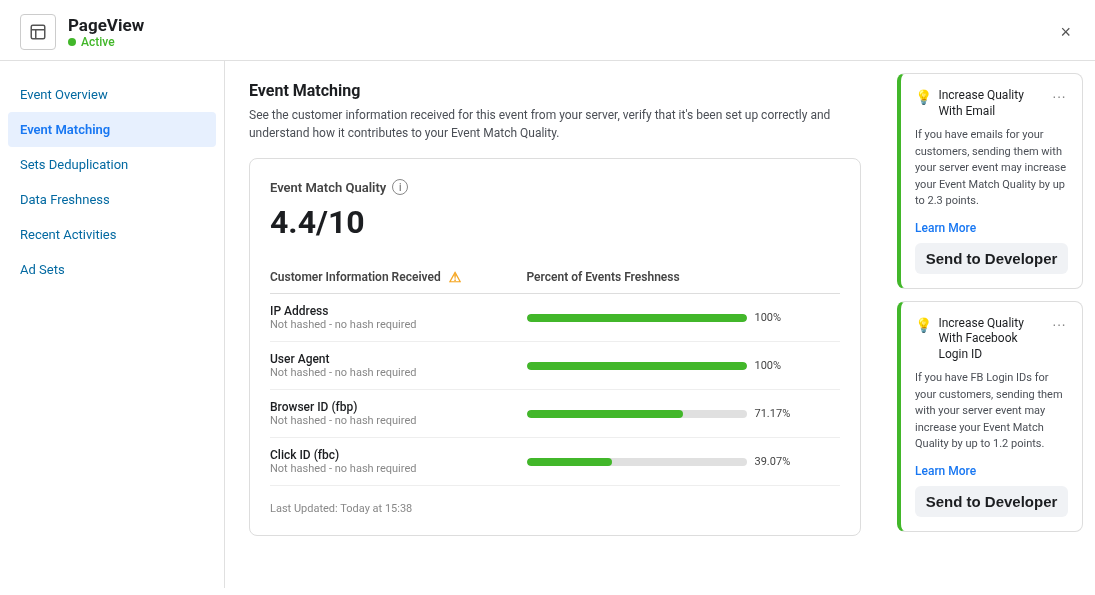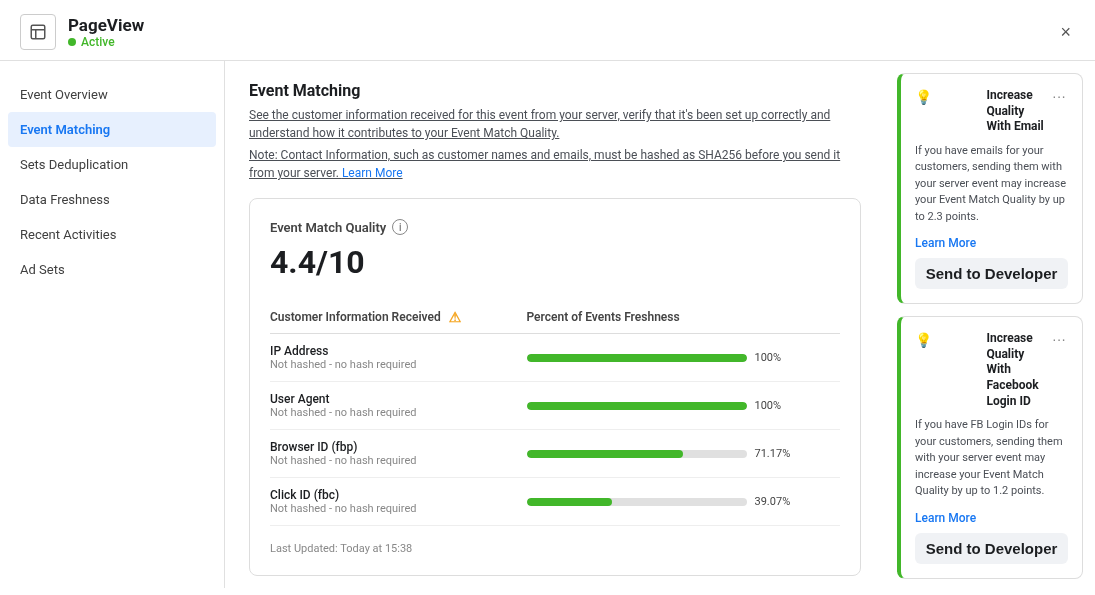--- a/index.html
+++ b/index.html
@@ -12,27 +12,27 @@
     .header-title { font-size: 17px; font-weight: 700; line-height: 1.2; }
     .header-status { display: flex; align-items: center; gap: 5px; font-size: 12px; color: #42b72a; font-weight: 500; }
     .status-dot { width: 8px; height: 8px; border-radius: 50%; background: #42b72a; }
     .close-btn { background: none; border: none; cursor: pointer; font-size: 18px; color: #555; padding: 4px; }
 
     
     .layout { display: flex; height: calc(595px - 68px); }
 
     
     .sidebar { width: 225px; padding: 16px 0; border-right: 1px solid #e0e0e0; flex-shrink: 0; }
-    .sidebar-item { padding: 10px 20px; cursor: pointer; font-size: 13px; color: #404040; }
+    .sidebar-item { padding: 10px 20px; cursor: pointer; font-size: 13px; color: #0369a1; }
     .sidebar-item.active { background: #e7f0fe; color: #1877f2; font-weight: 600; border-radius: 4px; margin: 0 8px; padding: 10px 12px; }
 
     
     .main { flex: 1; padding: 20px 24px; overflow-y: auto; }
     .section-title { font-size: 16px; font-weight: 700; margin-bottom: 6px; }
-    .section-desc { font-size: 12px; color: #4b4f56; line-height: 1.5; margin-bottom: 4px; text-decoration: underline; }
+    .section-desc { font-size: 12px; color: #4b4f56; line-height: 1.5; margin-bottom: 4px; }
     .section-desc a { color: #1877f2; text-decoration: none; }
 
     
     .quality-card { border: 1px solid #ddd; border-radius: 8px; padding: 20px; margin-top: 16px; background: #fff; }
     .quality-label { display: flex; align-items: center; gap: 6px; font-size: 13px; font-weight: 600; color: #444; margin-bottom: 8px; }
     .info-icon { display: inline-flex; align-items: center; justify-content: center; width: 16px; height: 16px; border-radius: 50%; border: 1px solid #888; font-size: 10px; color: #888; cursor: pointer; }
     .quality-score { font-size: 32px; font-weight: 700; color: #1c1e21; margin-bottom: 20px; }
 
     
     .table { width: 100%; border-collapse: collapse; }
@@ -51,21 +51,21 @@
 
     .last-updated { font-size: 11px; color: #888; margin-top: 16px; }
 
     
     .right-panel { width: 210px; flex-shrink: 0; padding: 12px; overflow-y: auto; display: flex; flex-direction: column; gap: 12px; }
 
     .tip-card { border: 1px solid #ddd; border-radius: 8px; padding: 14px; background: #fff; border-left: 4px solid #42b72a; }
     .tip-header { display: flex; align-items: flex-start; justify-content: space-between; margin-bottom: 8px; }
     .tip-title-wrap { display: flex; align-items: flex-start; gap: 6px; }
     .bulb-icon { color: #42b72a; font-size: 14px; margin-top: 1px; flex-shrink: 0; }
-    .tip-title { font-size: 12px; font-weight: 700; line-height: 1.3; color: #1c1e21; margin-left: 48px; }
+    .tip-title { font-size: 12px; font-weight: 400; line-height: 1.3; color: #1c1e21; }
     .tip-menu { background: none; border: none; cursor: pointer; font-size: 14px; color: #888; padding: 0 2px; }
     .tip-desc { font-size: 11px; color: #4b4f56; line-height: 1.5; margin-bottom: 10px; }
     .tip-learn { display: inline-block; font-size: 12px; color: #1877f2; font-weight: 500; text-decoration: none; margin-bottom: 8px; cursor: pointer; }
     .tip-btn { display: block; width: 100%; padding: 7px 0; background: #f0f2f5; border: none; border-radius: 6px; font-size: 15px; font-weight: 600; color: #1c1e21; cursor: pointer; text-align: center; }
 
     .th-warning { display: flex; align-items: center; gap: 4px; }
   </style>
 </head>
 <body>
 
@@ -96,23 +96,20 @@
     <div class="sidebar-item active">Event Matching</div>
     <div class="sidebar-item">Sets Deduplication</div>
     <div class="sidebar-item">Data Freshness</div>
     <div class="sidebar-item">Recent Activities</div>
     <div class="sidebar-item">Ad Sets</div>
   </div>
 
   <div class="main">
     <div class="section-title">Event Matching</div>
     <p class="section-desc">See the customer information received for this event from your server, verify that it's been set up correctly and understand how it contributes to your Event Match Quality.</p>
-    <p class="section-desc">
-      Note: Contact Information, such as customer names and emails, must be hashed as SHA256 before you send it from your server. <a href="#">Learn More</a>
-    </p>
 
     <div class="quality-card">
       <div class="quality-label">
         <span>Event Match Quality</span>
         <span class="info-icon">i</span>
       </div>
       <div class="quality-score">4.4/10</div>
 
       <table class="table">
         <thead>

